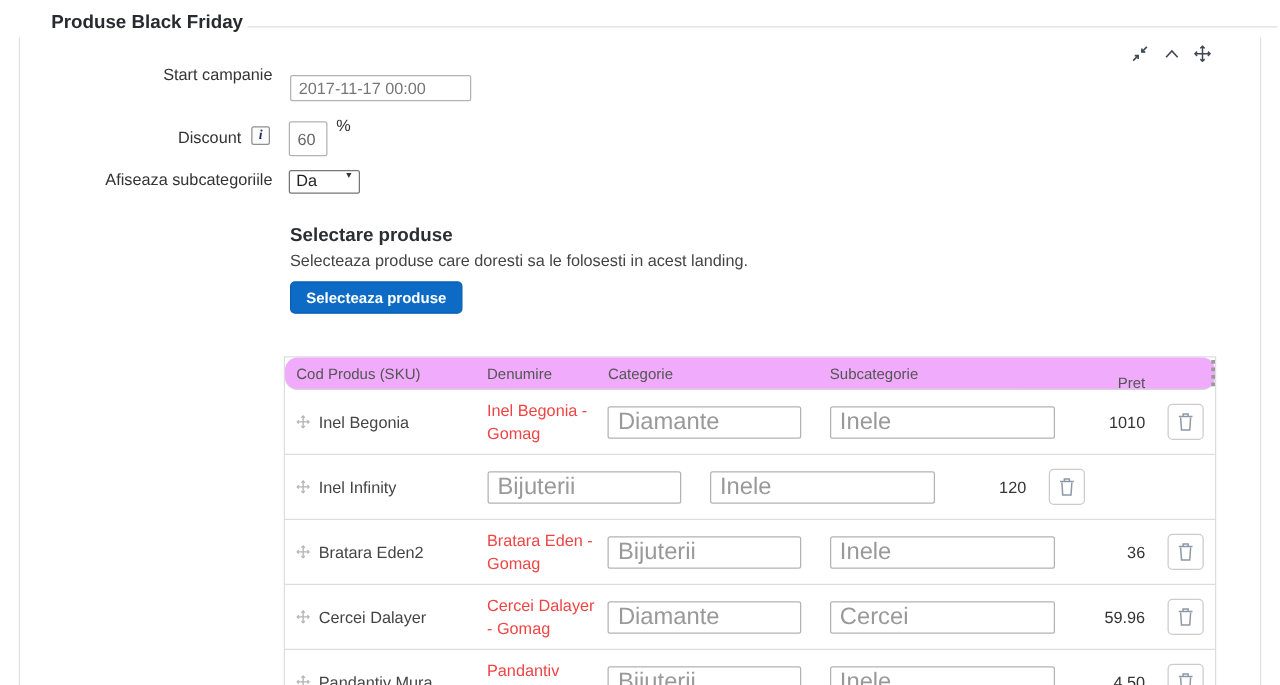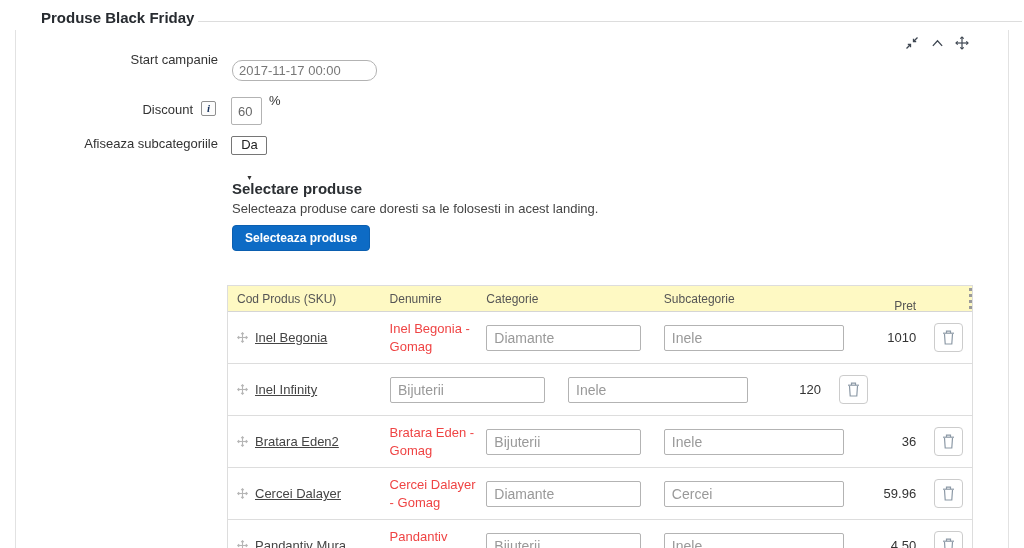--- a/index.html
+++ b/index.html
@@ -20,59 +20,59 @@
   .lbl-start { left:0; top:52px; width:218px; }
   .lbl-disc  { left:0; top:102px; width:193px;text-align:right; }
   .lbl-sub   { left:0; top:136px; width:218px; }
 
   .info-box { position:absolute; left:201px; top:101px; width:15px; height:15px; border:1px solid #8f8f8f;
               border-radius:2px; background:#fcfcfc; font-family:"Liberation Serif", serif; font-style:italic;
               font-weight:bold; font-size:11px; color:#17325c; text-align:center; line-height:13px; cursor:pointer; }
 
   .txt-input { border:1px solid #b3b3b3; border-radius:2px; color:#777; font-size:13px;
                font-family:"Liberation Sans", sans-serif; padding:2px 6px; background:#fff; }
-  .inp-start { position:absolute; left:232px; top:60px; width:145px; height:21px;border-radius:10px; }
+  .inp-start { position:absolute; left:232px; top:60px; width:145px; height:21px; }
   .inp-disc  { position:absolute; left:231px; top:97px; width:31px; height:28px; color:#666; }
   .disc-suffix { position:absolute; left:269px; top:93px; font-size:13px; color:#333; }
 
   .fake-select { position:absolute; left:231px; top:136px; height:19px; min-width:36px; border:1px solid #767676;
-                 border-radius:2px; background:#fff; display:inline-flex; align-items:center; gap:22px;
-                 padding:0 4px 0 5px; font-size:13px; color:#222; cursor:pointer;flex-direction:column; }
+                 border-radius:2px; background:#fff; display:inline-flex; align-items:flex-start; gap:22px;
+                 padding:0 4px 0 5px; font-size:13px; color:#222; cursor:pointer; }
   .fake-select .caret { font-size:7px; color:#333; }
 
   
   .sec-heading { position:absolute; left:232px; top:180px; font-size:15px; font-weight:bold; color:#2b2f33; }
   .sec-desc    { position:absolute; left:232px; top:201px; font-size:13px; color:#444; }
   .btn-primary { position:absolute; left:232px; top:225px; background:#0d6bc5; color:#fff; border:1px solid #0b5fb0;
                  border-radius:4px; font-size:12px; font-weight:bold; padding:5px 12px; cursor:pointer;
                  font-family:"Liberation Sans", sans-serif; }
 
   
   .table { position:absolute; left:227px; top:285px; width:746px; border:1px solid #ddd; background:#fff; }
-  .thead { display:flex; background:#fef9c3; border-bottom:1px solid #d5d5d5; height:26px; align-items:center;
-           position:relative; }
+  .thead { display:flex; background:#f0abfc; border-bottom:1px solid #d5d5d5; height:26px; align-items:center;
+           position:relative;border-radius:10px; }
   .thead::after { content:""; position:absolute; right:0; top:2px; bottom:2px; border-right:3px dotted #9a9a9a; }
   .th { font-size:12px; color:#555; padding-left:9px; }
   .tr { display:flex; border-bottom:1px solid #ddd; min-height:52px; align-items:center; }
   .td { padding-left:9px; display:flex; align-items:center; }
 
   .c-sku  { width:153px; }
   .c-den  { width:97px;  }
   .c-cat  { width:178px; }
   .c-sub  { width:195px; }
   .c-pret { width:76px; justify-content:flex-end; padding-right:9px; padding-left:0; }
   .c-act  { width:47px; justify-content:center; padding-left:0; }
   .th.c-pret { display:flex;margin-top:15px; }
 
-  .sku-text { font-size:13px; color:#444; margin-left:7px;text-decoration:underline; }
+  .sku-text { font-size:13px; color:#444; margin-left:7px; }
   .den-text { font-size:13px; color:#ef4444; line-height:1.35; }
   .pret-text { font-size:13px; color:#333; }
   .drag { display:inline-flex; cursor:move; }
 
-  .cell-input { border:1px solid #b3b3b3; border-radius:2px; height:26px; font-size:14px; color:#999;
+  .cell-input { border:1px solid #b3b3b3; border-radius:2px; height:26px; font-size:19px; color:#999;
                 font-family:"Liberation Sans", sans-serif; padding:2px 7px; background:#fff; }
   .cat-input { width:155px; }
   .sub-input { width:180px; }
 
   .trash-btn { width:29px; height:29px; background:#fff; border:1px solid #ccc; border-radius:4px;
                display:flex; align-items:center; justify-content:center; cursor:pointer; }
 </style>
 </head>
 <body>
 

